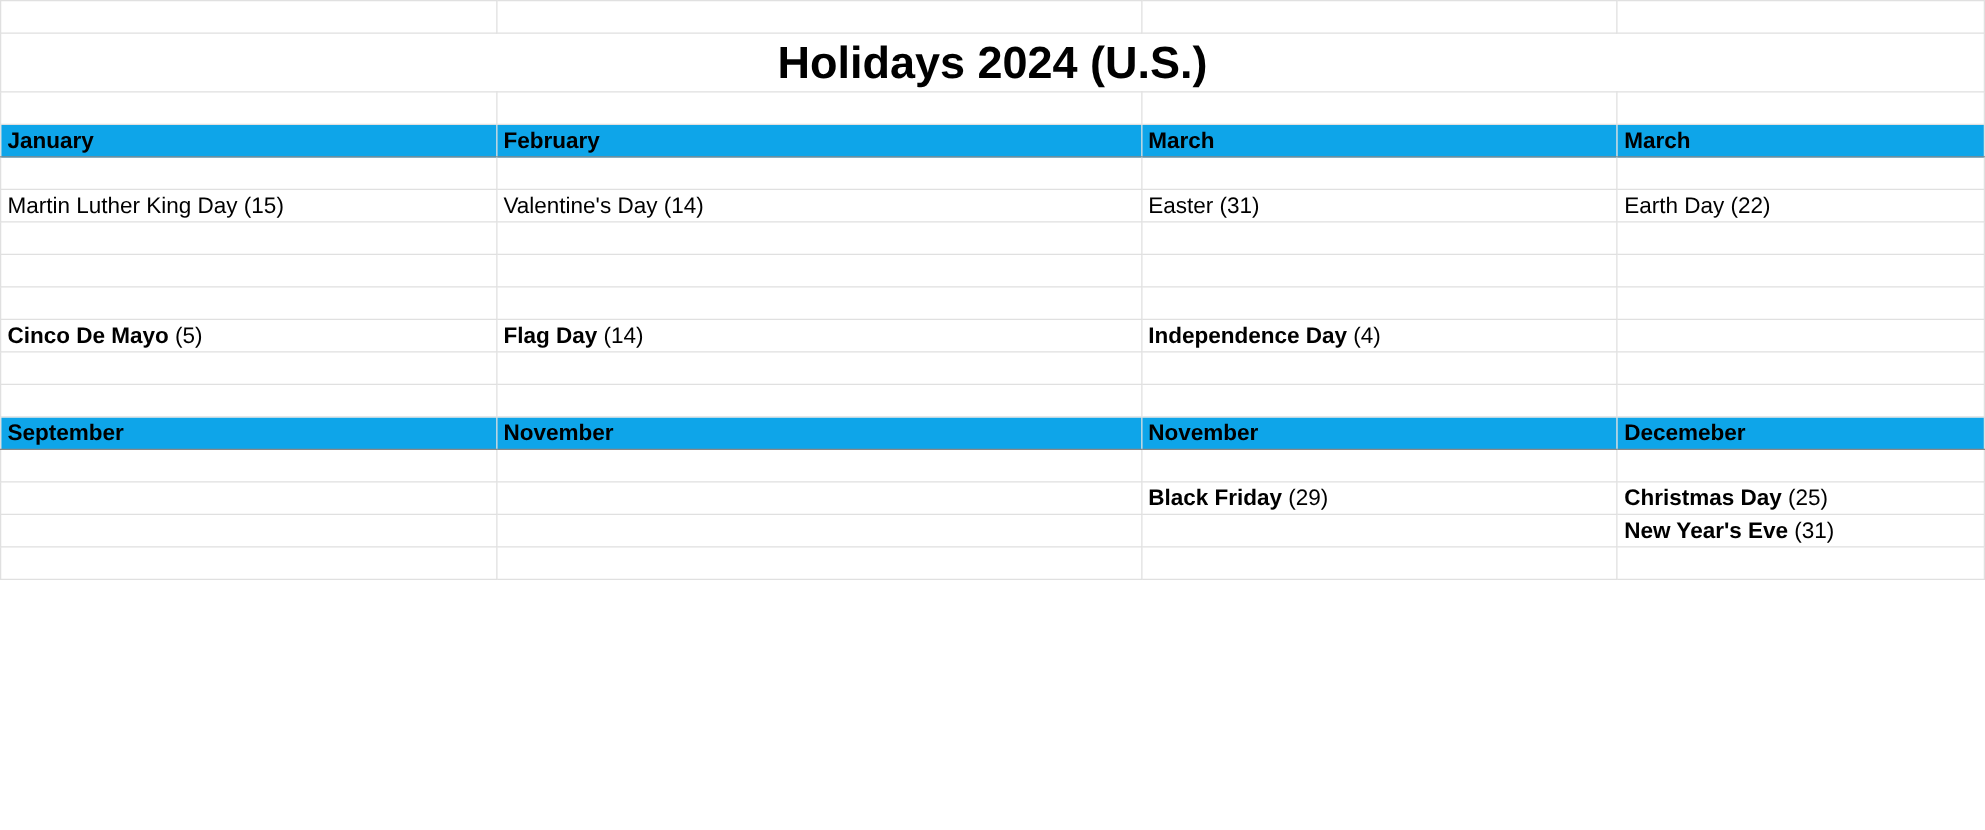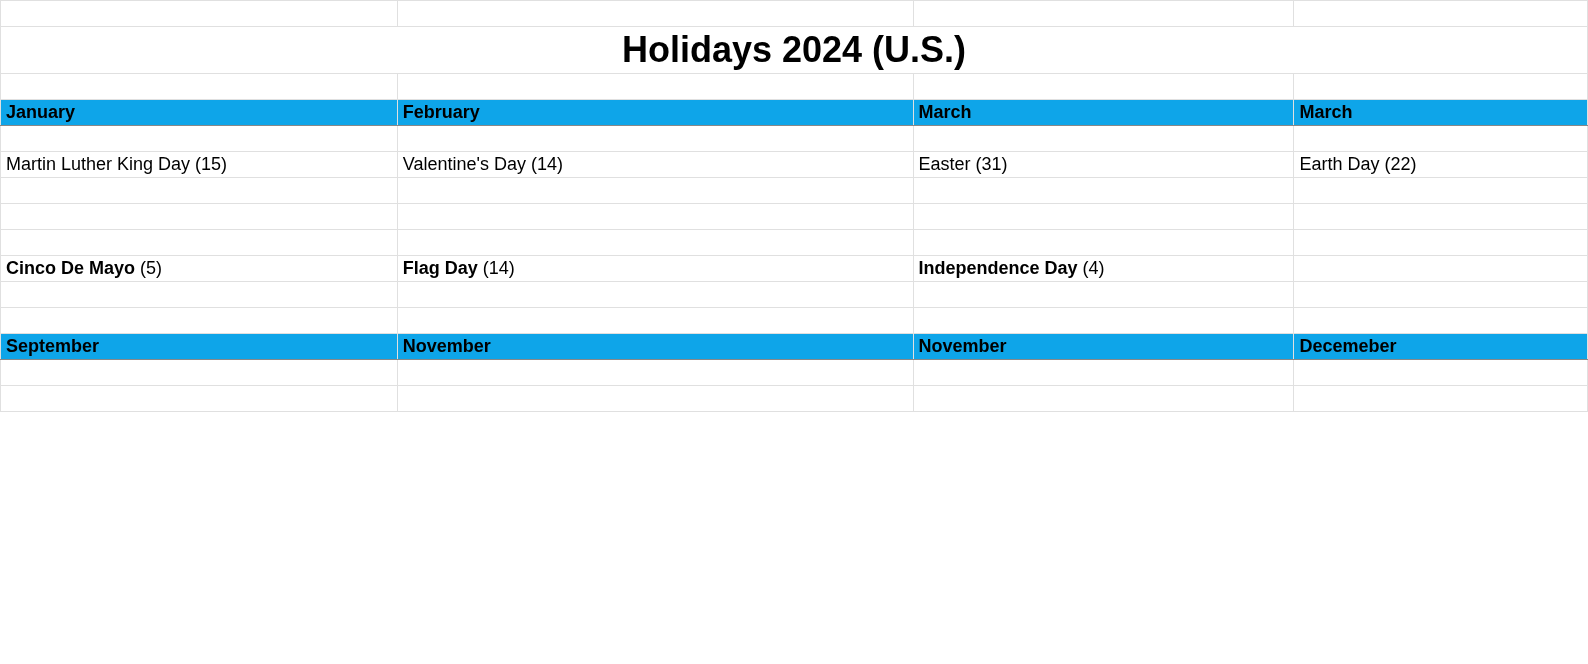--- a/index.html
+++ b/index.html
@@ -100,17 +100,29 @@
       </tr>
       <tr>
         <td></td>
         <td></td>
         <td></td>
         <td></td>
       </tr>
       <tr>
         <td></td>
         <td></td>
+        <td><span class="holiday-name bold">Black Friday</span><span class="holiday-day"> (29)</span></td>
+        <td><span class="holiday-name bold">Christmas Day</span><span class="holiday-day"> (25)</span></td>
+      </tr>
+      <tr>
+        <td></td>
+        <td></td>
+        <td></td>
+        <td><span class="holiday-name bold">New Year's Eve</span><span class="holiday-day"> (31)</span></td>
+      </tr>
+      <tr>
+        <td></td>
+        <td></td>
         <td></td>
         <td></td>
       </tr>
     </tbody>
 </table>
 
 </body></html>

